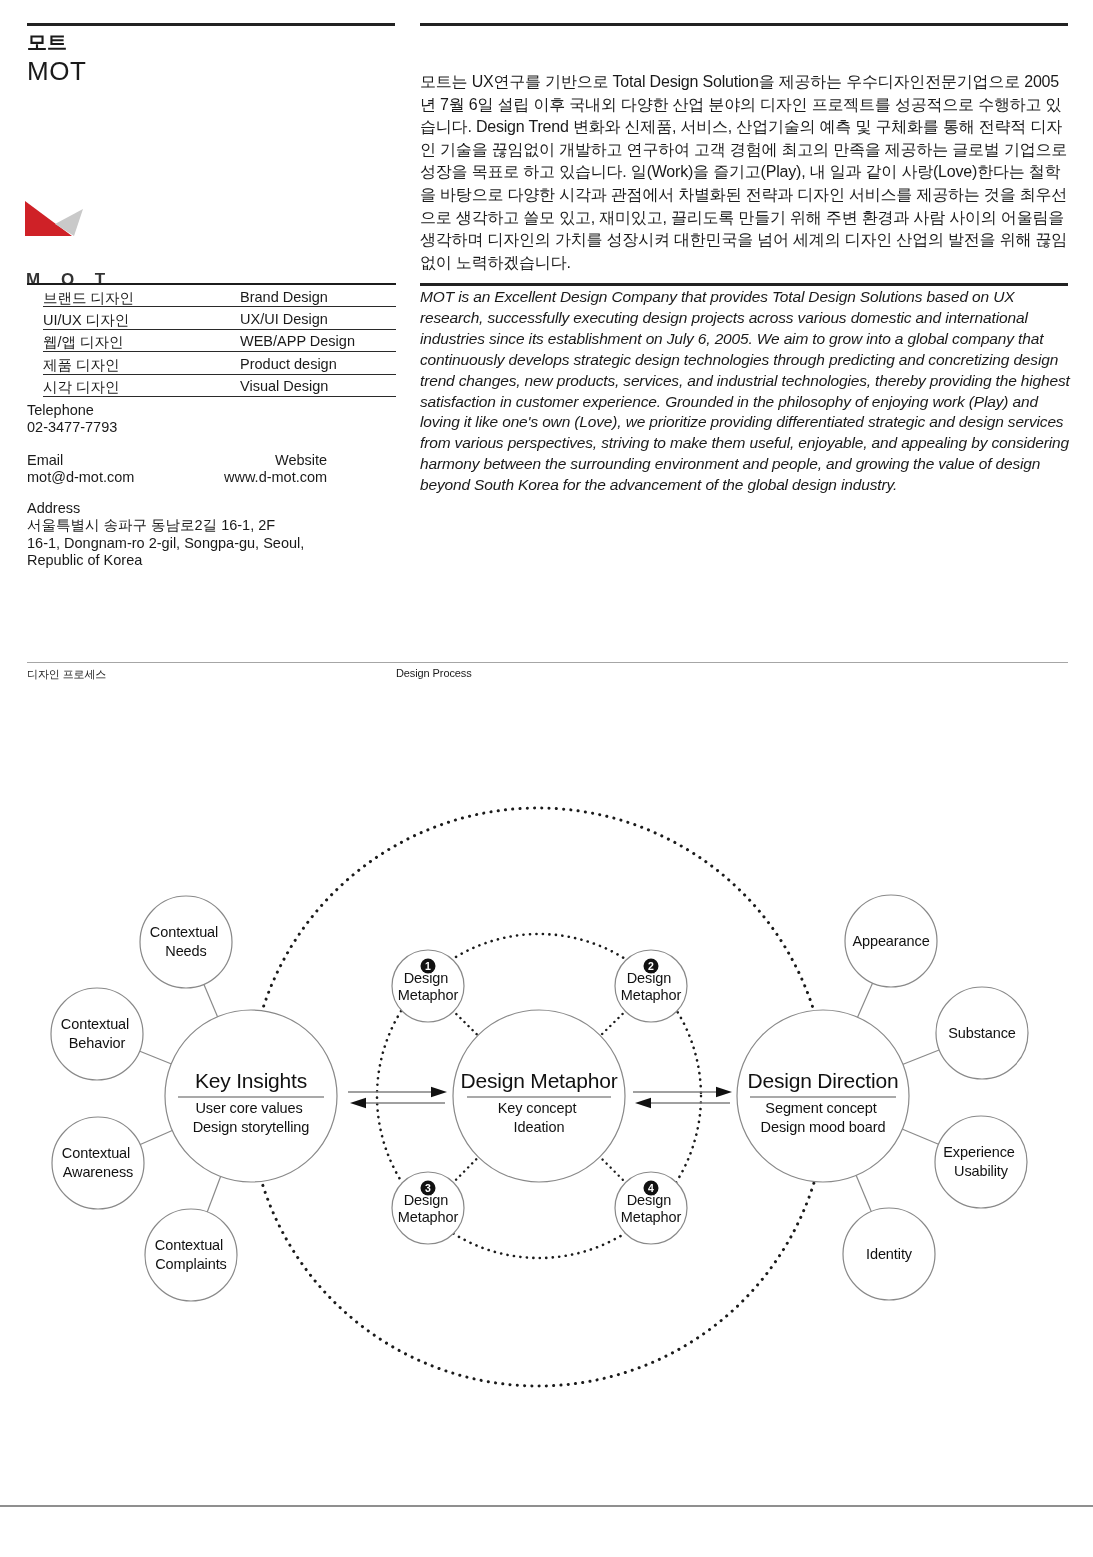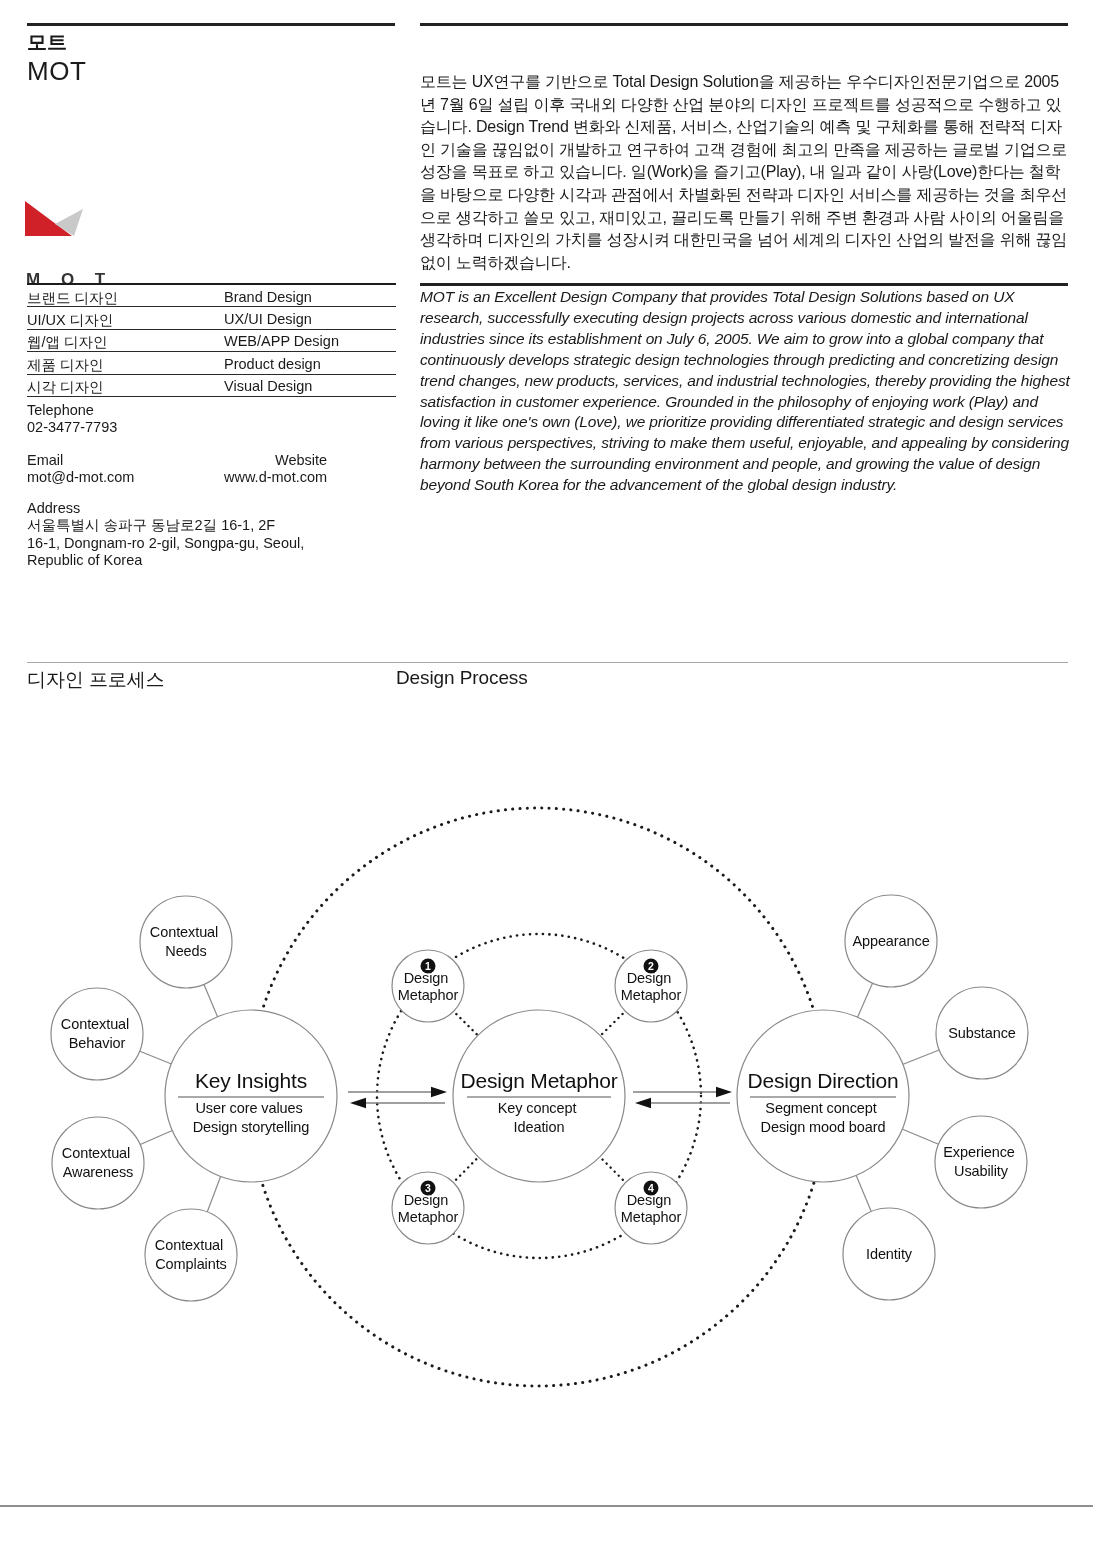--- a/index.html
+++ b/index.html
@@ -14,31 +14,31 @@
 
   .title-ko { left:27px; top:29px; font-size:20px; font-weight:700; letter-spacing:0; }
   .title-en { left:27px; top:56px; font-size:26px; font-weight:500; letter-spacing:0.5px; }
 
   .intro-ko { left:420px; top:23px; width:650px; font-size:16px; line-height:22.6px; letter-spacing:-0.2px;margin-top:48px; }
   .intro-en { left:420px; top:287px; width:652px; font-size:15.5px; line-height:20.9px; letter-spacing:-0.15px;font-style:italic; }
 
   .wordmark { left:26px; top:254px; font-size:17px; font-weight:700; letter-spacing:8px; color:#333;margin-top:16px; }
 
   .services { position:absolute; left:27px; top:283px; width:369px; border-top:2.5px solid #1c1c1c; }
-  .service-row { display:flex; box-sizing:border-box; height:22.4px; padding-top:3.5px; border-bottom:1.2px solid #2a2a2a; font-size:14.5px; }
+  .service-row { display:flex; box-sizing:border-box; height:22.4px; padding-top:3.5px; border-bottom:1.2px solid #2a2a2a; font-size:14.5px;margin-left:16px; }
   .service-ko { width:197px; }
   .service-en { flex:1; }
 
   .contact { font-size:14.5px; line-height:17.4px; }
   .contact-tel { left:27px; top:402px; }
   .contact-email { left:27px; top:452px; }
   .contact-web { left:224px; top:452px;text-align:right; }
   .contact-addr { left:27px; top:500px; }
 
-  .section-label { font-size:19px; letter-spacing:-0.1px; }
+  .section-label { font-size:11px; letter-spacing:-0.1px; }
   .section-ko { left:27px; top:667px; }
   .section-en { left:396px; top:667px;text-align:center; }
 
   .diagram { position:absolute; left:0; top:800px; width:1093px; height:620px; }
   svg text { fill:#111; font-family:"Liberation Sans","DejaVu Sans",sans-serif; }
   .circ { fill:#ffffff; stroke:#898989; stroke-width:1.2px; }
   .conn { stroke:#8a8a8a; stroke-width:1.2px; }
   .dotconn { stroke:#1b1b1b; stroke-width:2.4px; fill:none; }
   .dotcirc { stroke:#1b1b1b; fill:none; }
   .node-title { font-size:21px; letter-spacing:-0.2px; text-anchor:middle; }

